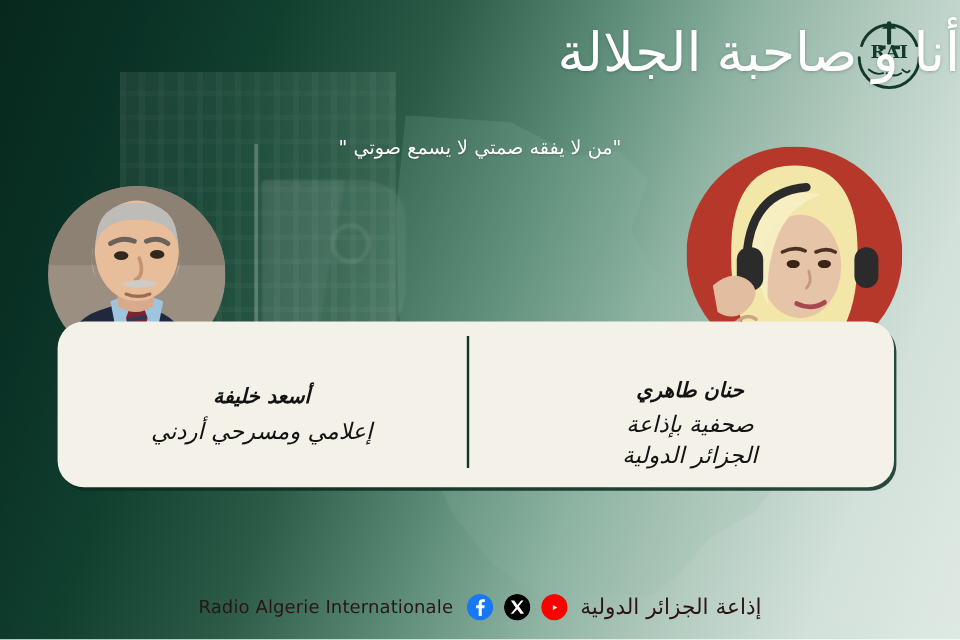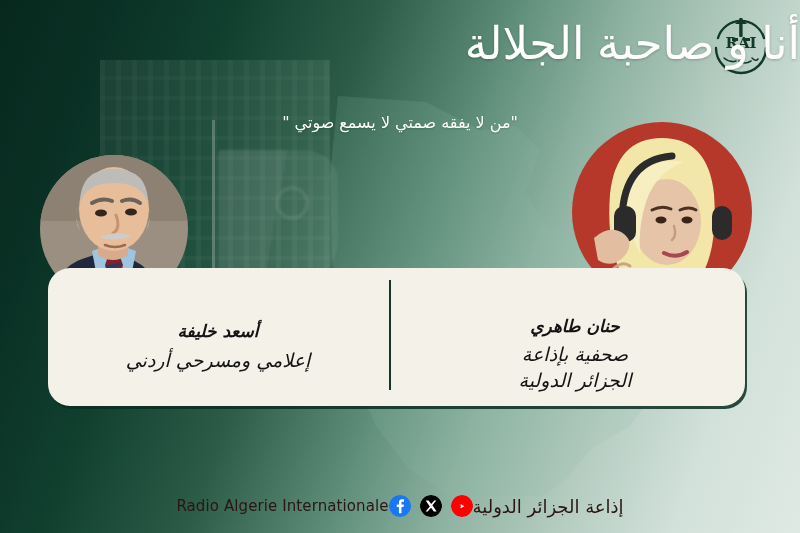--- a/index.html
+++ b/index.html
@@ -168,20 +168,21 @@
     width:148px; height:148px;
   }
 
   
   .footer{
     position:absolute;
     left:0; right:0; bottom:16px;
     display:flex;
     align-items:center;
     justify-content:center;
+    gap:11px;
     direction:ltr;
   }
   .footer-latin{
     color:#2b1512;
     font-size:15px;
     font-weight:400;
     letter-spacing:.1px;
   }
   .footer-arabic{
     color:#2b1512;

